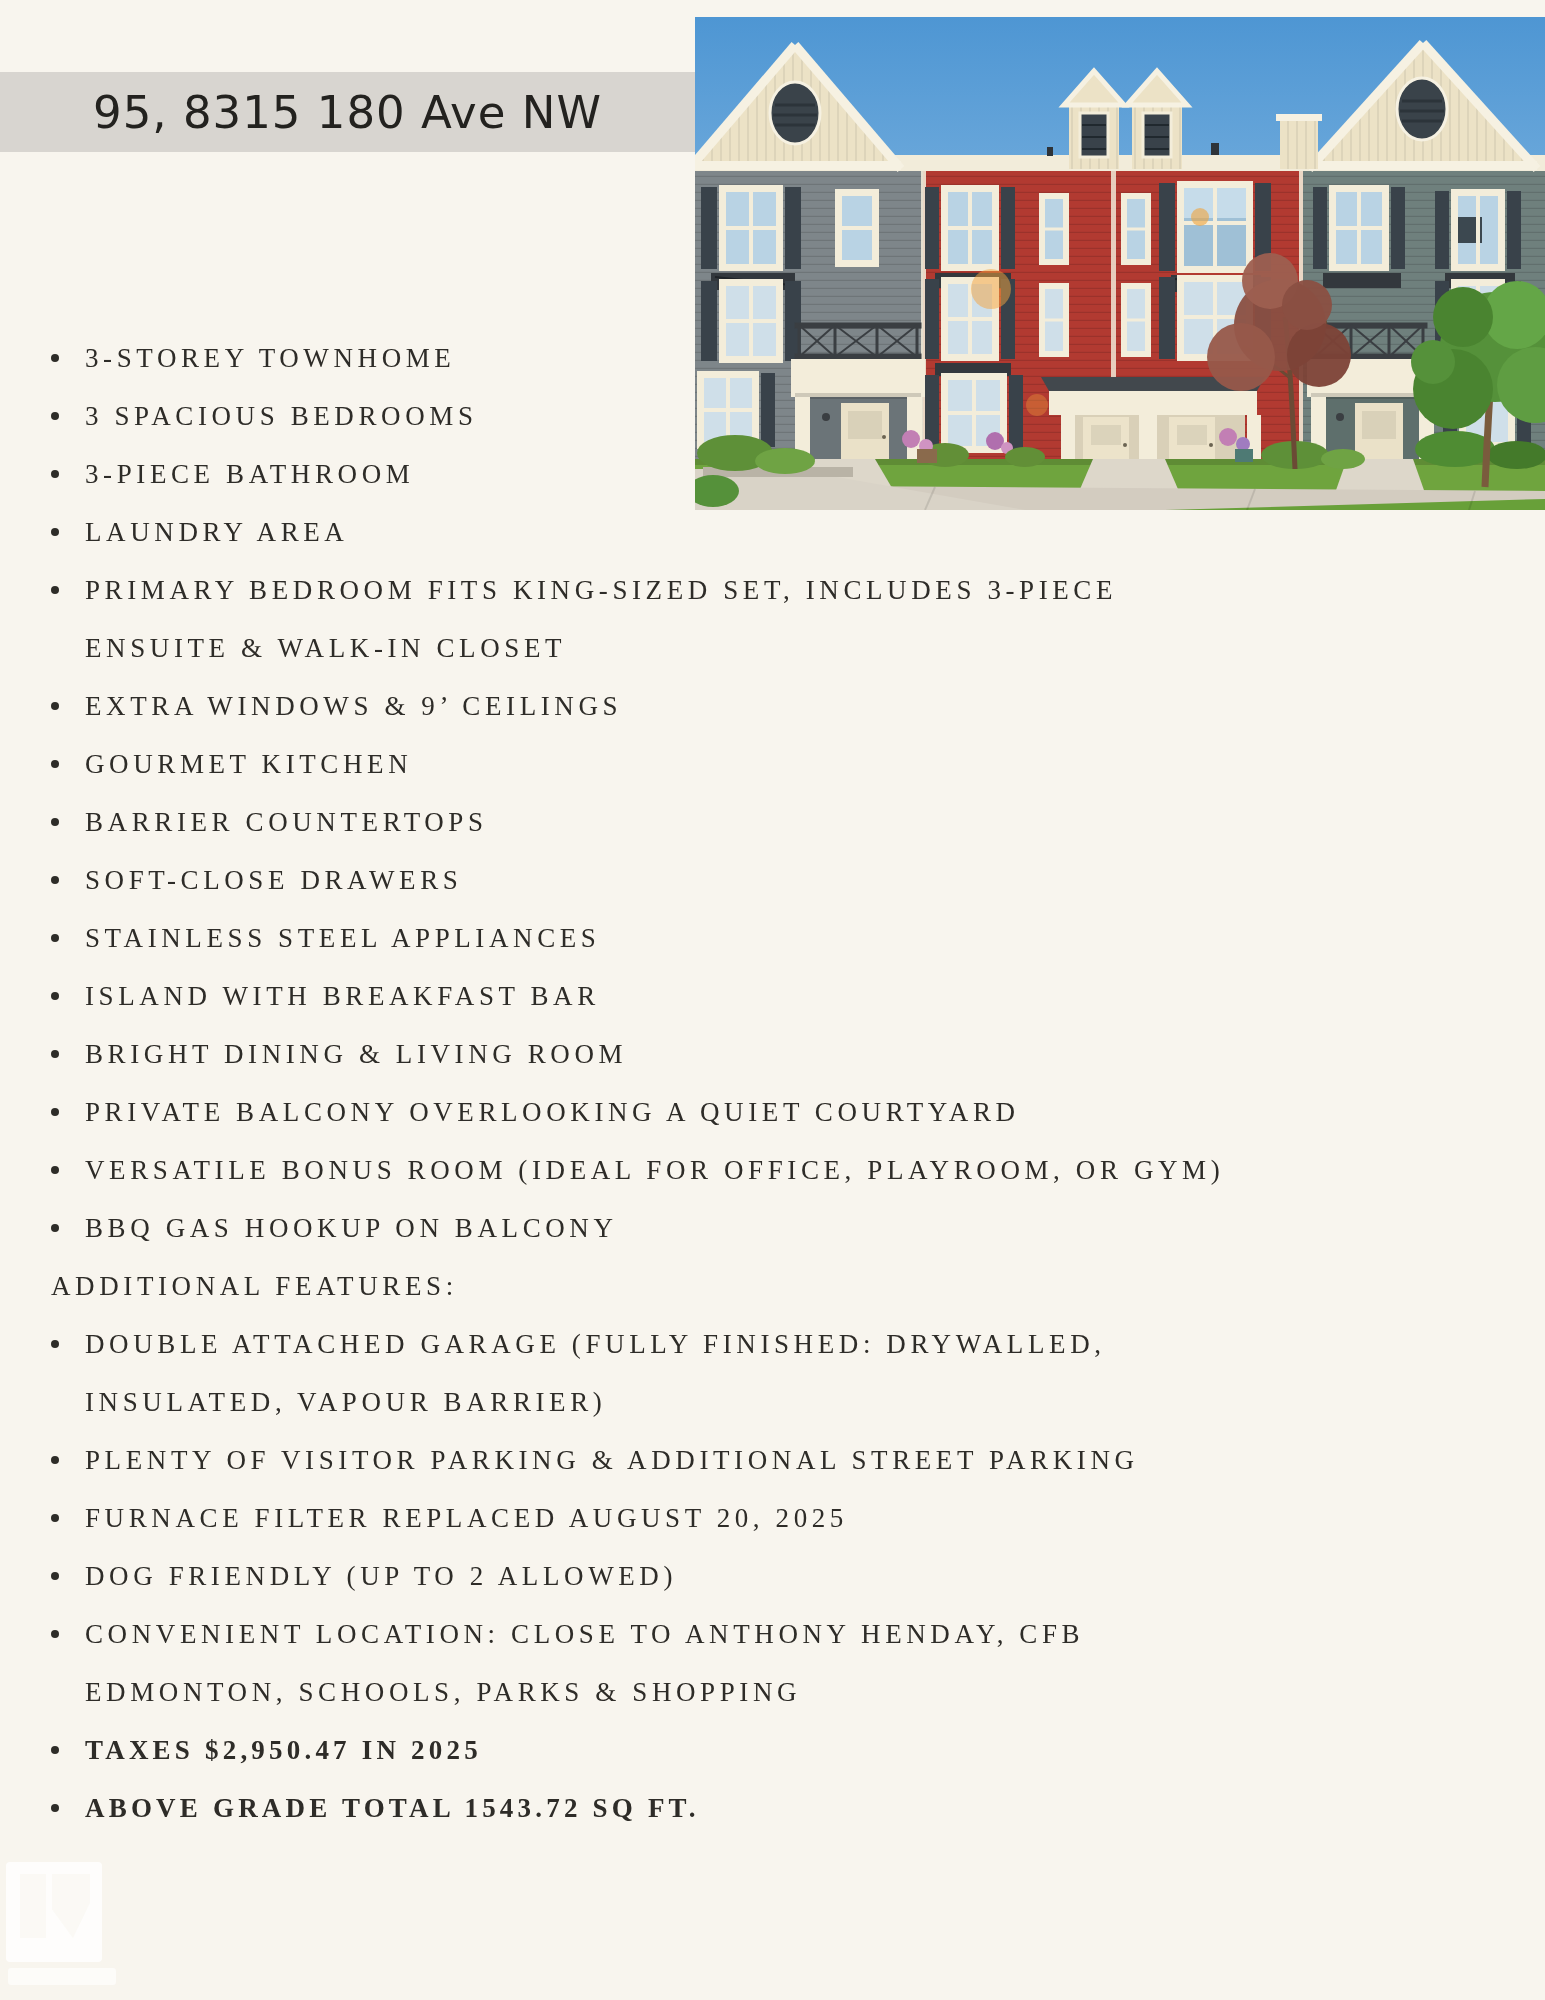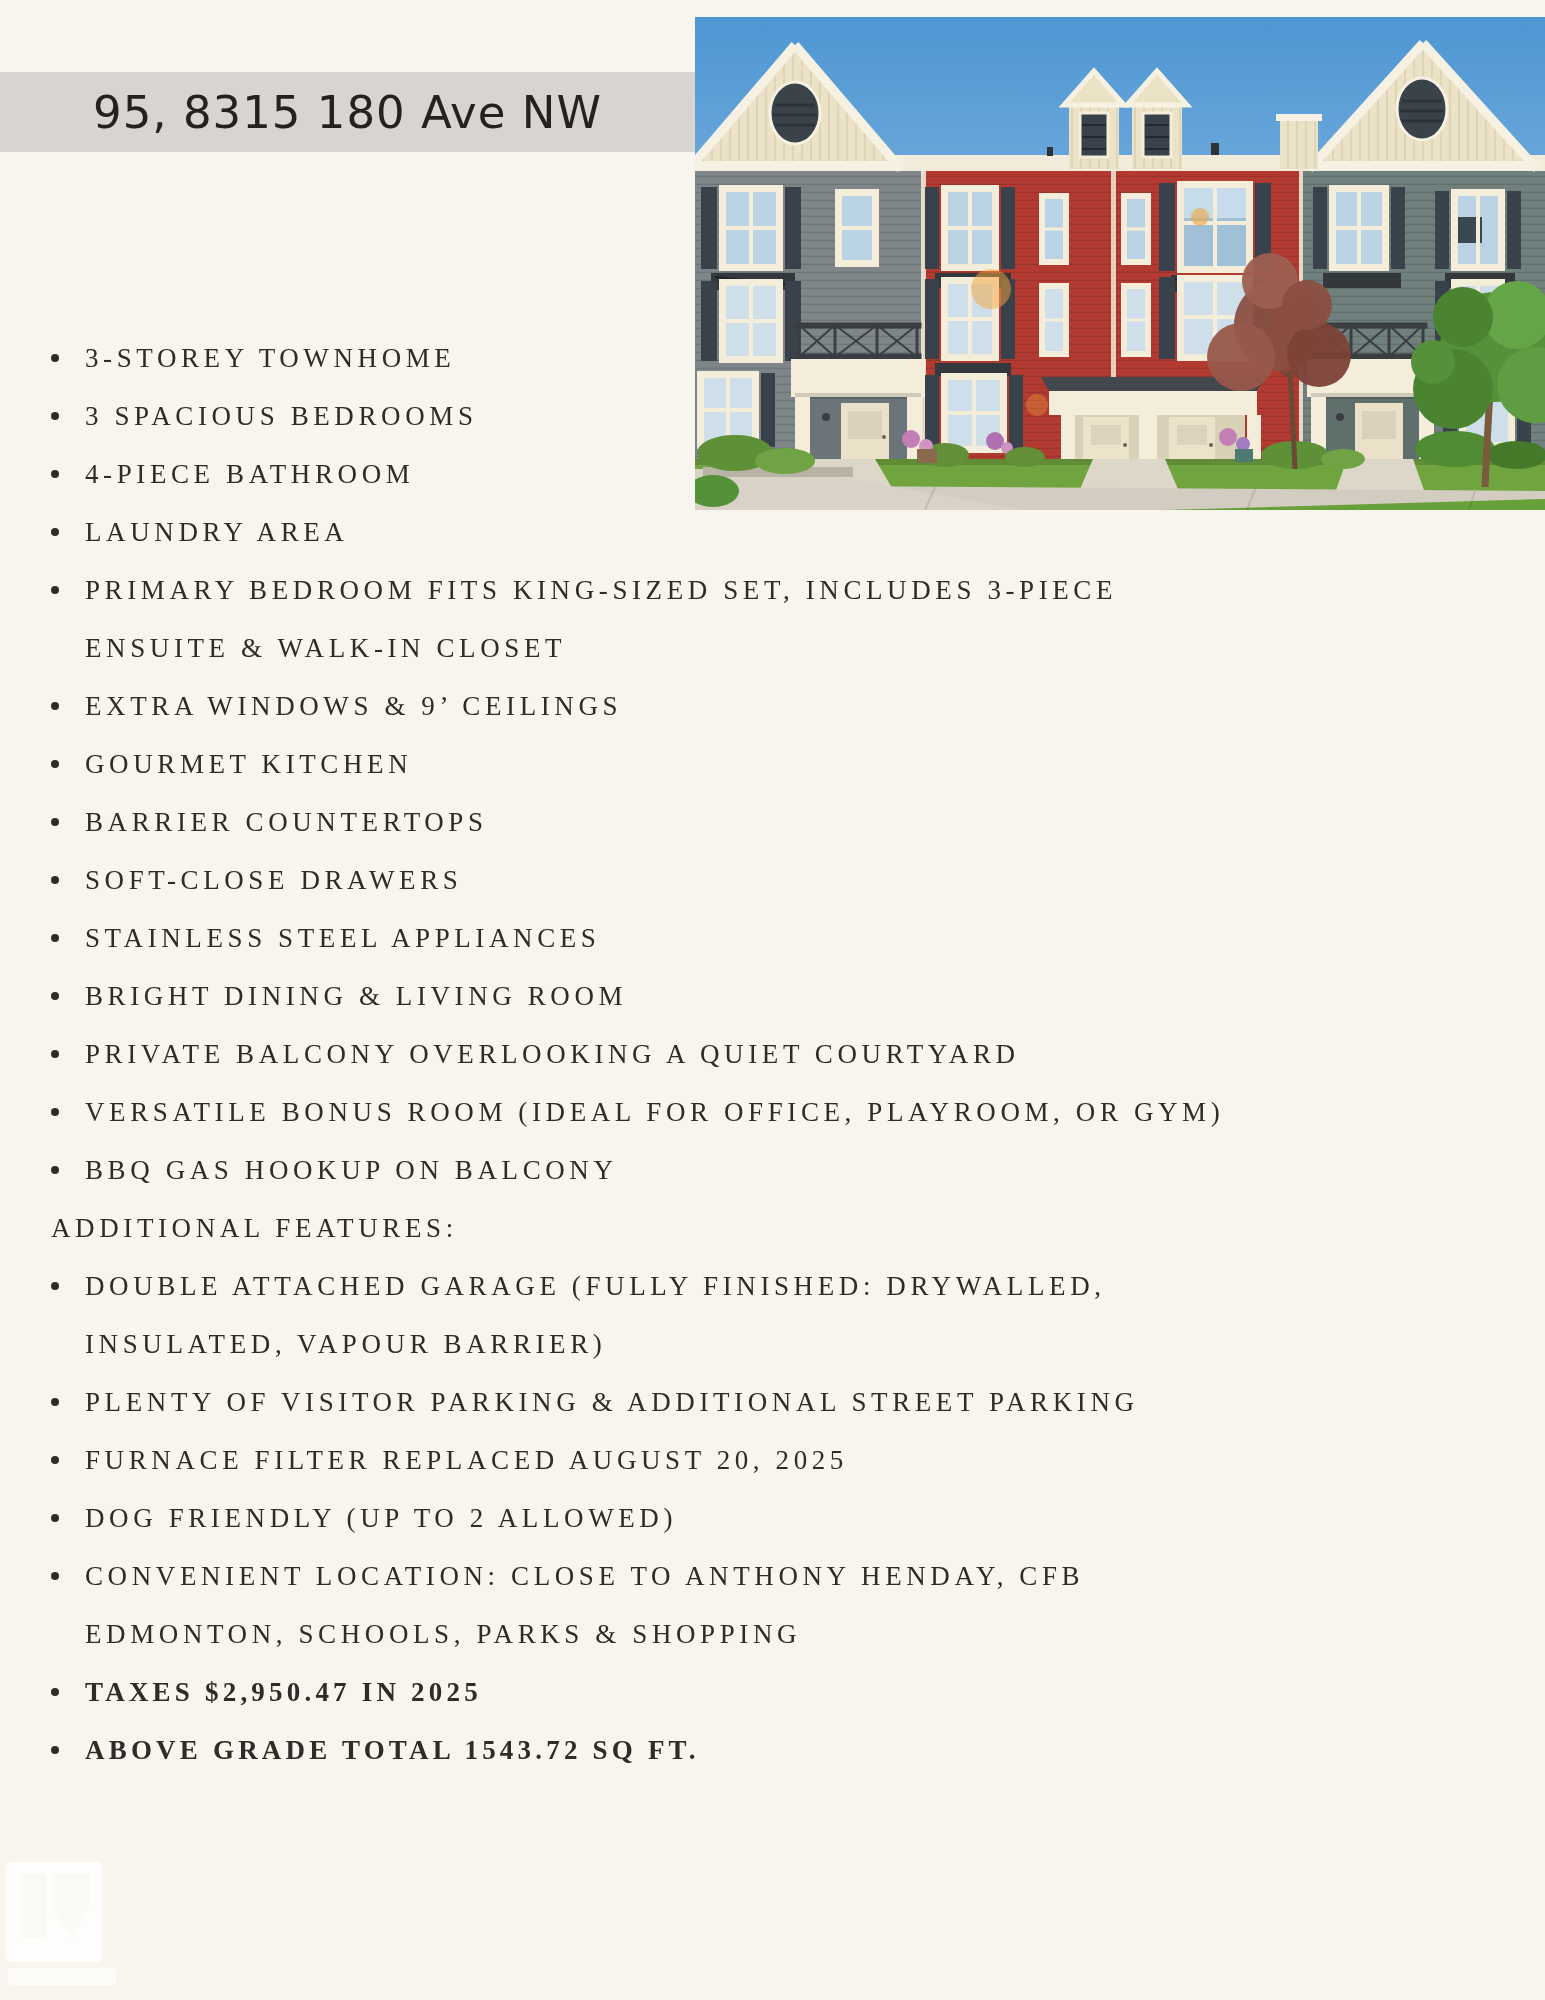--- a/index.html
+++ b/index.html
@@ -432,21 +432,21 @@
   <div class="row">
         <span class="dot"></span>
         <span class="txt">3-STOREY TOWNHOME</span>
       </div>
       <div class="row">
         <span class="dot"></span>
         <span class="txt">3 SPACIOUS BEDROOMS</span>
       </div>
       <div class="row">
         <span class="dot"></span>
-        <span class="txt">4-PIECE BATHROOM</span>
+        <span class="txt">3-PIECE BATHROOM</span>
       </div>
       <div class="row">
         <span class="dot"></span>
         <span class="txt">LAUNDRY AREA</span>
       </div>
       <div class="row">
         <span class="dot"></span>
         <span class="txt">PRIMARY BEDROOM FITS KING-SIZED SET, INCLUDES 3-PIECE</span>
       </div>
       <div class="row no-bullet indent">
@@ -465,20 +465,24 @@
         <span class="dot"></span>
         <span class="txt">BARRIER COUNTERTOPS</span>
       </div>
       <div class="row">
         <span class="dot"></span>
         <span class="txt">SOFT-CLOSE DRAWERS</span>
       </div>
       <div class="row">
         <span class="dot"></span>
         <span class="txt">STAINLESS STEEL APPLIANCES</span>
+      </div>
+      <div class="row">
+        <span class="dot"></span>
+        <span class="txt">ISLAND WITH BREAKFAST BAR</span>
       </div>
       <div class="row">
         <span class="dot"></span>
         <span class="txt">BRIGHT DINING &amp; LIVING ROOM</span>
       </div>
       <div class="row">
         <span class="dot"></span>
         <span class="txt">PRIVATE BALCONY OVERLOOKING A QUIET COURTYARD</span>
       </div>
       <div class="row">

